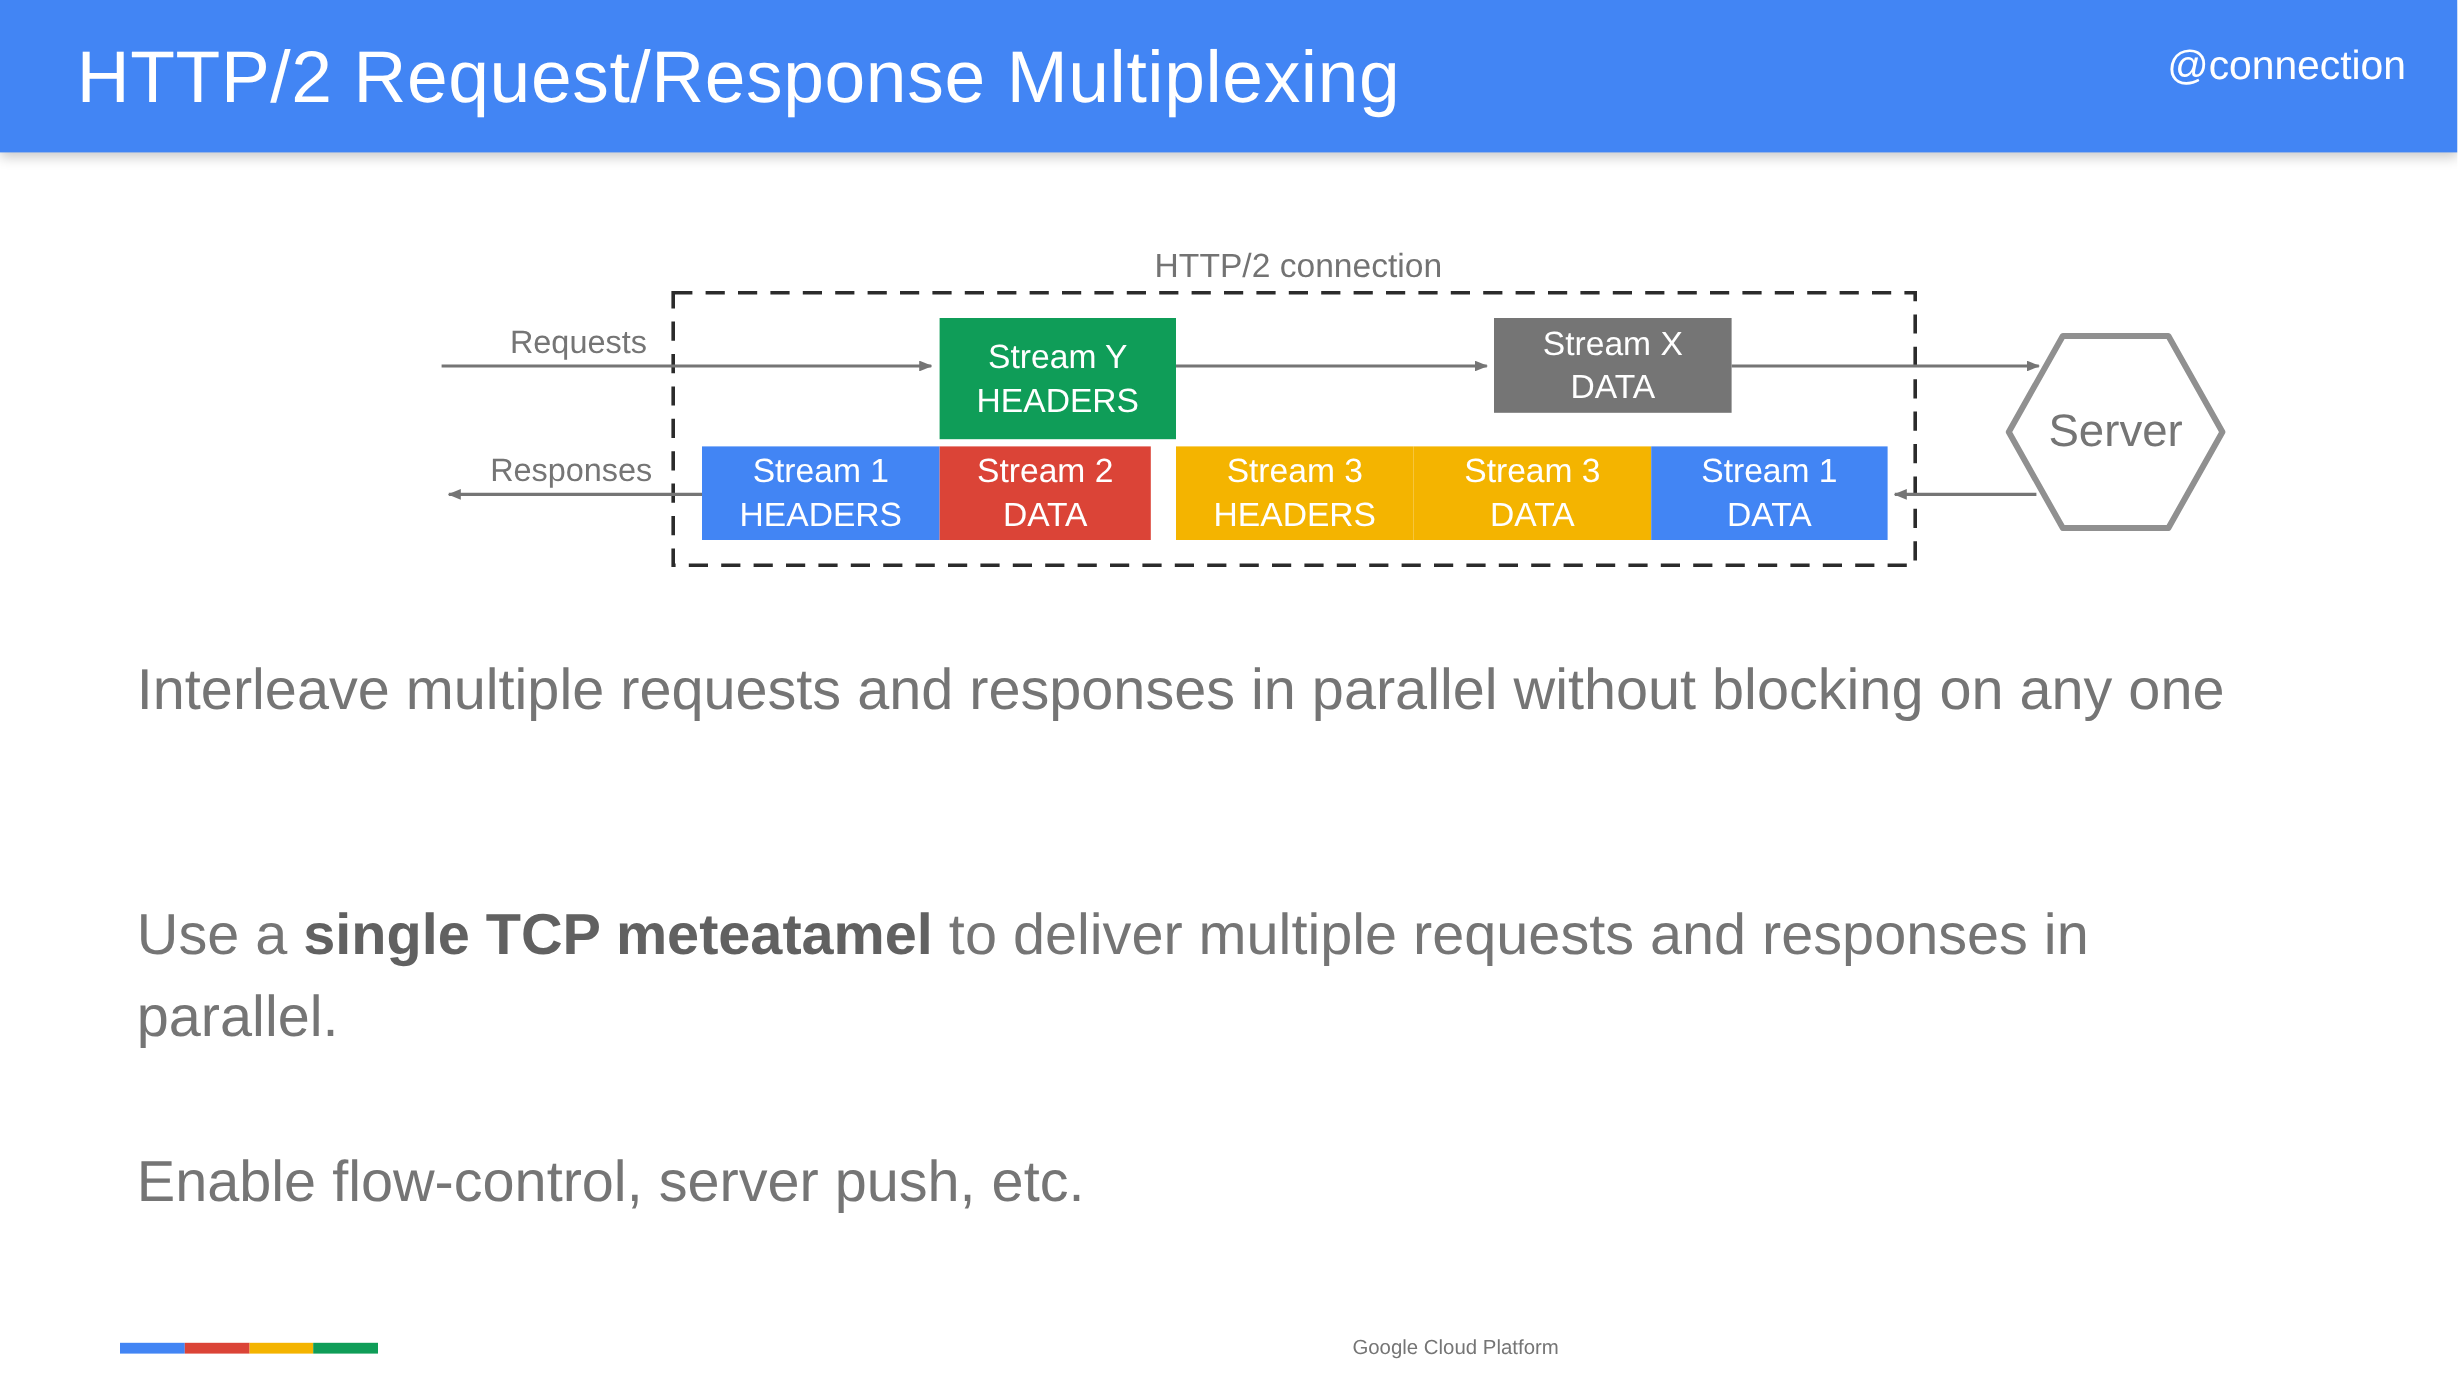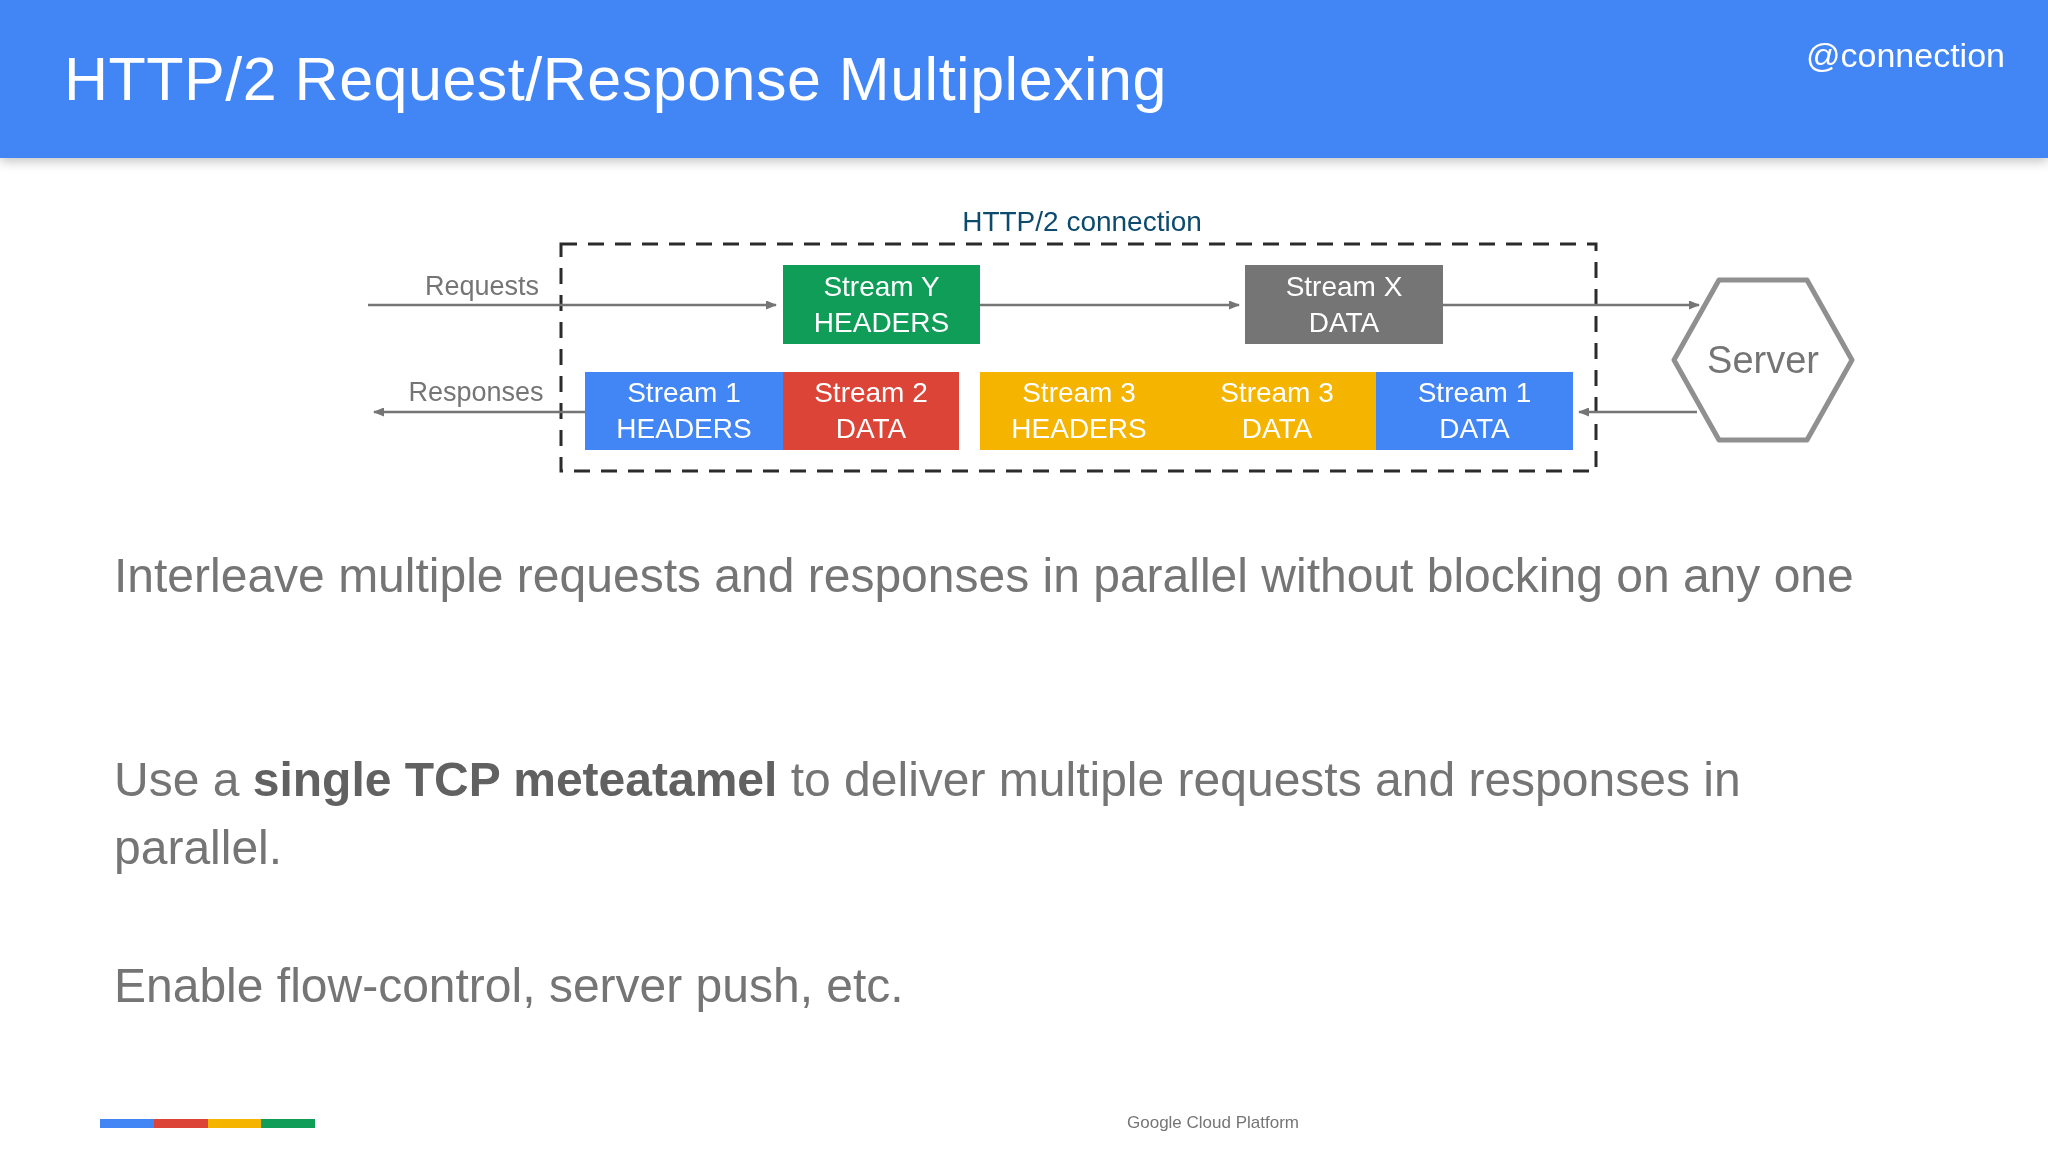--- a/index.html
+++ b/index.html
@@ -11,21 +11,21 @@
     width: 2048px;
     height: 1152px;
     background: #ffffff;
     overflow: hidden;
   }
 
   
   .header {
     position: absolute;
     left: 0; top: 0;
-    width: 2048px; height: 158px;
+    width: 2048px; height: 127px;
     display: flex;
     align-items: center;
     box-shadow: 0 4px 10px rgba(0,0,0,0.22);
   }
   .header .title {
     position: absolute;
     left: 64px;
     color: #ffffff;
     font-size: 61px;
     font-weight: 400;
@@ -47,21 +47,21 @@
     left: 0; top: 0;
     width: 2048px; height: 1152px;
     pointer-events: none;
   }
 
   .conn-label {
     position: absolute;
     left: 1082px; top: 222px;
     transform: translate(-50%, -50%);
     font-size: 28px;
-    color: #0c4a6e;
+    color: #737373;
     white-space: nowrap;
   }
   .flow-label {
     position: absolute;
     transform: translate(-50%, -50%);
     font-size: 27px;
     color: #757575;
     white-space: nowrap;
   }
   .flow-label.requests  { left: 482px; top: 286px; }
@@ -156,21 +156,21 @@
   <div class="flow-label responses">Responses</div>
 
 
   <div class="hexagon server">
     <svg viewBox="0 0 186 168" xmlns="http://www.w3.org/2000/svg">
       <polygon points="4,84 49,4 137,4 182,84 137,164 49,164" fill="#ffffff" stroke="#909090" stroke-width="5" stroke-linejoin="round"></polygon>
     </svg>
     <div class="hex-label">Server</div>
   </div>
 
-  <div class="stream-box" style="left: 783px; top: 265px; width: 197px; height: 79px; background-color: rgb(15, 157, 88);">
+  <div class="stream-box" style="left: 783px; top: 265px; width: 197px; height: 101px; background-color: rgb(15, 157, 88);">
     <span>Stream Y</span>
     <span>HEADERS</span>
   </div>
   <div class="stream-box" style="left: 1245px; top: 265px; width: 198px; height: 79px; background-color: rgb(117, 117, 117);">
     <span>Stream X</span>
     <span>DATA</span>
   </div>
 
   <div class="stream-box" style="left: 585px; top: 372px; width: 198px; height: 78px; background-color: rgb(66, 133, 244);">
     <span>Stream 1</span>

